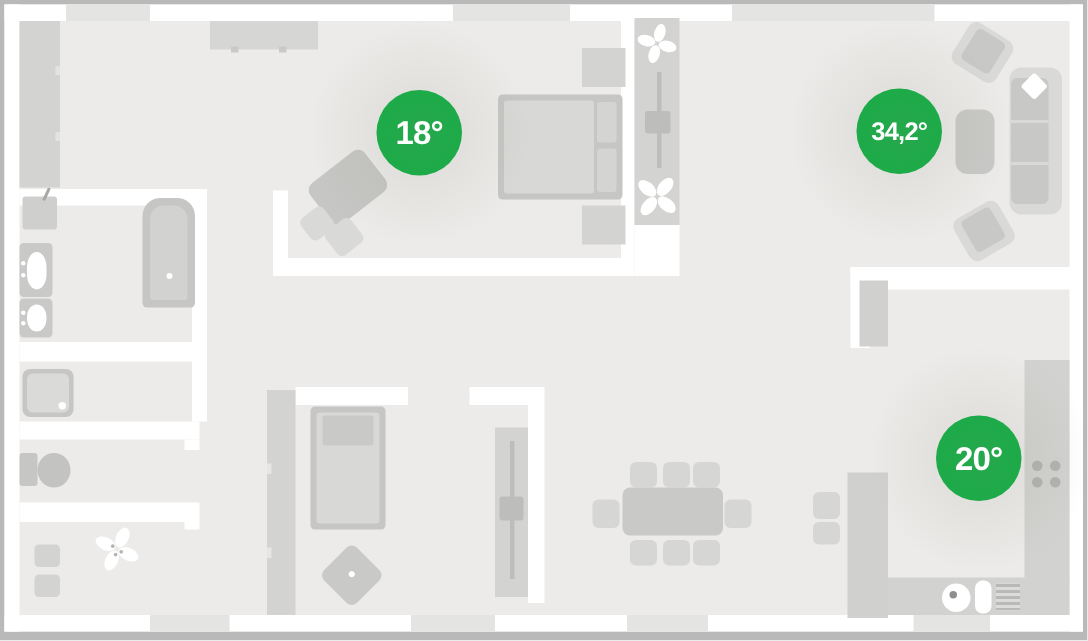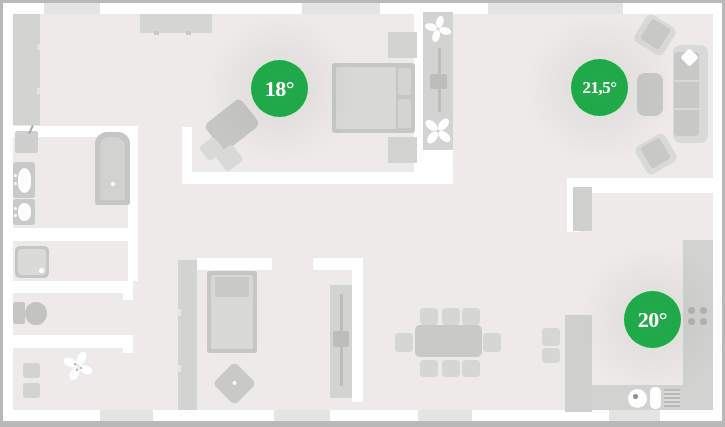--- a/index.html
+++ b/index.html
@@ -1,16 +1,16 @@
 <!DOCTYPE html>
 <html style="--frame: #b9b9b9; --wall: #ffffff; --floor: #ecebe9; --window: #e4e4e2; --furn: #d3d3d1; --furn-dark: #c6c6c4; --furn-light: #d9d9d7; --badge: #0fae41; --badge-text: #ffffff;"><head>
 <meta charset="utf-8">
 <style>
   html,body{margin:0;padding:0;background:#ffffff;font-family:"Liberation Sans",sans-serif;}
-  #stage{position:relative;width:725px;height:427px;background:var(--frame,#b9b9b9);overflow:hidden;font-family:Liberation Serif, serif;}
+  #stage{position:relative;width:725px;height:427px;background:var(--frame,#b9b9b9);overflow:hidden;}
   #floor{position:absolute;left:3px;top:3px;width:719px;height:418px;background:var(--floor,#ecebe9);}
   .abs{position:absolute;}
   .wall{position:absolute;background:var(--wall,#ffffff);}
   .win{position:absolute;background:var(--window,#e4e4e2);}
   .furn{position:absolute;background:var(--furn,#d3d3d1);}
   .rd3{border-radius:3px;} .rd4{border-radius:4px;} .rd5{border-radius:5px;} .rd6{border-radius:6px;} .rd8{border-radius:8px;}
   .badge{position:absolute;width:57px;height:57px;border-radius:50%;background:var(--badge,#0fae41);
          display:flex;align-items:center;justify-content:center;color:var(--badge-text,#ffffff);
          font-weight:bold;font-size:22px;letter-spacing:-0.5px;z-index:30;cursor:pointer;}
   .badge::before{content:"";position:absolute;left:50%;top:50%;width:150px;height:150px;transform:translate(-50%,-50%);
@@ -184,15 +184,15 @@
   <div class="abs" style="left:688px;top:318px;width:7px;height:7px;background:#b2b2b0;border-radius:50%"></div>
   <div class="abs" style="left:700px;top:318px;width:7px;height:7px;background:#b2b2b0;border-radius:50%"></div>
   <div class="abs" style="left:592px;top:385px;width:121px;height:25px;background:#d2d2d0"></div>
   <div class="abs" style="left:628px;top:389px;width:19px;height:19px;background:#ffffff;border-radius:50%">
     <div class="abs" style="left:5px;top:5px;width:5px;height:5px;background:#8e8e8c;border-radius:50%"></div>
   </div>
   <div class="abs" style="left:650px;top:387px;width:11px;height:22px;background:#ffffff;border-radius:5px"></div>
   <div class="abs" style="left:664px;top:389px;width:16px;height:18px;background:repeating-linear-gradient(180deg,#b9b9b7 0 2px,#dcdcda 2px 4px)"></div>
 
   <div class="badge" style="left:251px;top:60px">18°</div>
-  <div class="badge badge--wide" style="left:571px;top:59px">21,5°</div>
-  <div class="badge" style="left:624px;top:291px">20°</div>
+  <div class="badge badge--wide" style="left:571px;top:59px">34,2°</div>
+  <div class="badge" style="left:624px;top:277px">20°</div>
 </div>
 
 </body></html>

